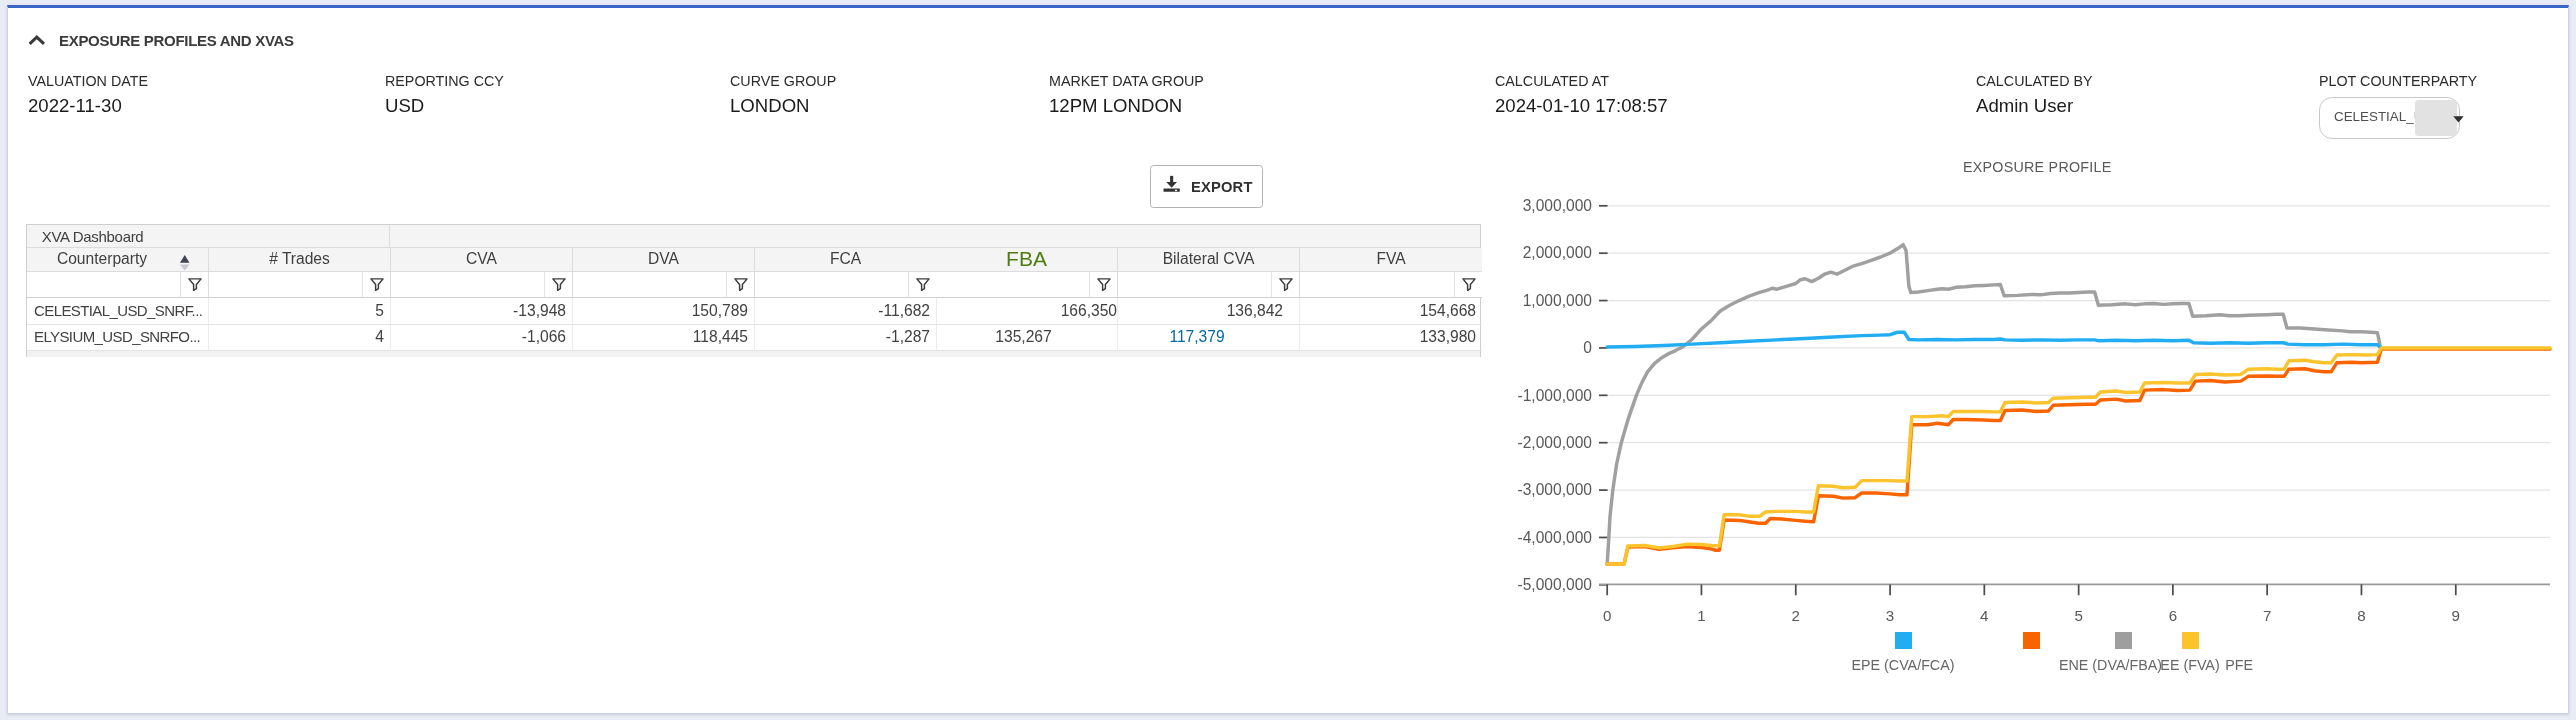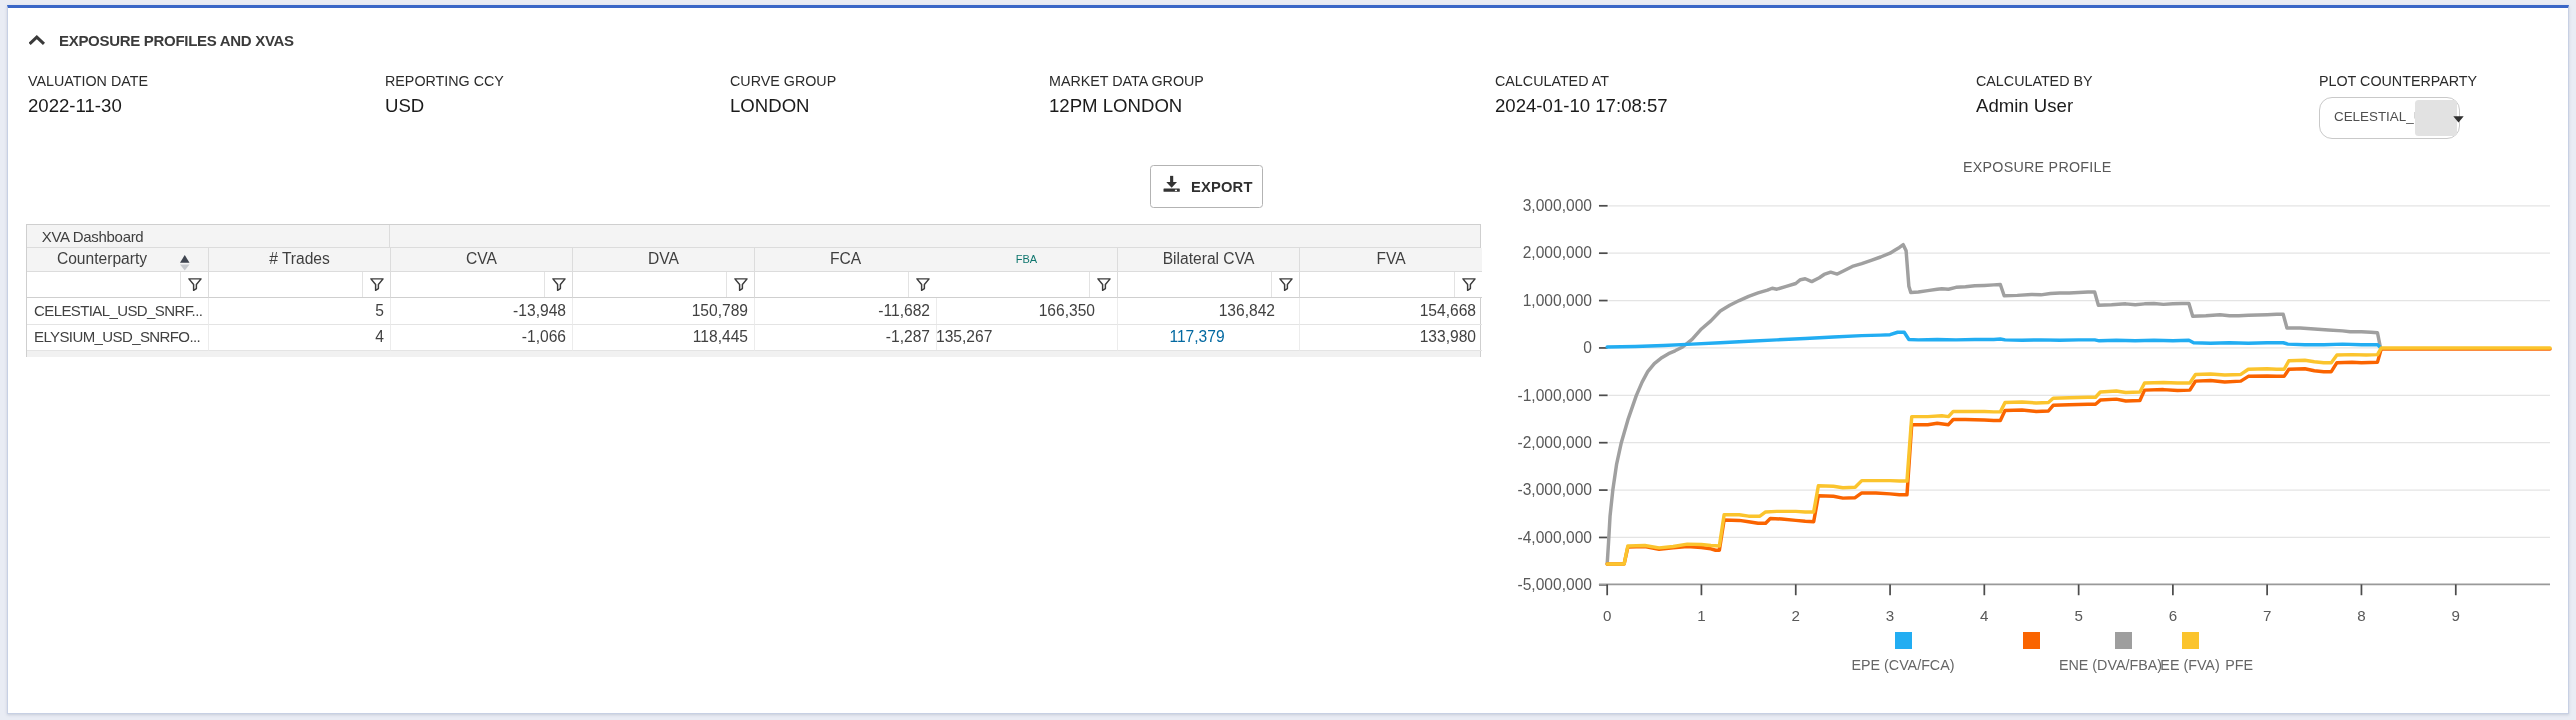--- a/index.html
+++ b/index.html
@@ -44,21 +44,21 @@
 <div style="position:absolute;left:26px;top:224px;width:1455px;height:133px;box-sizing:border-box;border:0.9px solid #cfcfcf;background:#fff">
       <div style="position:absolute;left:0;top:0;width:363px;height:23.4px;background:#f4f4f4;border-right:0.9px solid #dcdcdc;border-bottom:0.9px solid #dcdcdc;box-sizing:border-box">
         <div style="position:absolute;left:14.7px;top:2.6px;font-size:15px;letter-spacing:-0.3px;color:#3f3f3f">XVA Dashboard</div>
       </div>
       <div style="position:absolute;left:363px;top:0;right:0;height:23.4px;background:#f4f4f4;border-bottom:0.9px solid #dcdcdc;box-sizing:border-box"></div>
       <div style="position:absolute;left:0px;top:23.4px;width:182px;height:23.4px;background:#f4f4f4;border-right:0.9px solid #dcdcdc;border-bottom:0.9px solid #dcdcdc;box-sizing:border-box;padding-right:31px;text-align:center;font-size:15.6px;color:#3f3f3f;line-height:22.5px">Counterparty</div>
       <div style="position:absolute;left:182px;top:23.4px;width:182px;height:23.4px;background:#f4f4f4;border-right:0.9px solid #dcdcdc;border-bottom:0.9px solid #dcdcdc;box-sizing:border-box;text-align:center;font-size:15.6px;color:#3f3f3f;line-height:22.5px"># Trades</div>
       <div style="position:absolute;left:364px;top:23.4px;width:182px;height:23.4px;background:#f4f4f4;border-right:0.9px solid #dcdcdc;border-bottom:0.9px solid #dcdcdc;box-sizing:border-box;text-align:center;font-size:15.6px;color:#3f3f3f;line-height:22.5px">CVA</div>
       <div style="position:absolute;left:546px;top:23.4px;width:182px;height:23.4px;background:#f4f4f4;border-right:0.9px solid #dcdcdc;border-bottom:0.9px solid #dcdcdc;box-sizing:border-box;text-align:center;font-size:15.6px;color:#3f3f3f;line-height:22.5px">DVA</div>
       <div style="position:absolute;left:728px;top:23.4px;width:182px;height:23.4px;background:#f4f4f4;border-right:0.9px solid #dcdcdc;border-bottom:0.9px solid #dcdcdc;box-sizing:border-box;text-align:center;font-size:15.6px;color:#3f3f3f;line-height:22.5px">FCA</div>
-      <div style="position:absolute;left:909px;top:23.4px;width:182px;height:23.4px;background:#f4f4f4;border-right:0.9px solid #dcdcdc;border-bottom:0.9px solid #dcdcdc;box-sizing:border-box;text-align:center;font-size:11px;color:#0f766e;line-height:22.5px">FBA</div>
+      <div style="position:absolute;left:909px;top:23.4px;width:182px;height:23.4px;background:#f4f4f4;border-right:0.9px solid #dcdcdc;border-bottom:0.9px solid #dcdcdc;box-sizing:border-box;text-align:center;font-size:21px;color:#4d7c0f;line-height:22.5px">FBA</div>
       <div style="position:absolute;left:1091px;top:23.4px;width:182px;height:23.4px;background:#f4f4f4;border-right:0.9px solid #dcdcdc;border-bottom:0.9px solid #dcdcdc;box-sizing:border-box;text-align:center;font-size:15.6px;color:#3f3f3f;line-height:22.5px">Bilateral CVA</div>
       <div style="position:absolute;left:1273px;top:23.4px;width:182px;height:23.4px;background:#f4f4f4;border-bottom:0.9px solid #dcdcdc;box-sizing:border-box;text-align:center;font-size:15.6px;color:#3f3f3f;line-height:22.5px">FVA</div>
       <svg width="9.5" height="15.6" viewBox="0 0 11 18" style="position:absolute;left:153px;top:30px">
 <path d="M5.5 0 L11 9 H0 Z" fill="#3f4550"></path>
         <path d="M0 11 H11 L5.5 18 Z" fill="#c5c8cd"></path>
       </svg>
       <div style="position:absolute;left:0px;top:47px;width:182px;height:26px;border-right:0.9px solid #dcdcdc;border-bottom:0.9px solid #cfcfcf;box-sizing:border-box;background:#fff">
         <div style="position:absolute;right:0;top:0;bottom:0;width:27px;border-left:0.9px solid #e3e3e3">
           <svg width="14" height="13" viewBox="0 0 16 15" style="position:absolute;right:6px;top:6px">
 <path d="M1 1 h14 l-5.4 6.6 v4.6 l-3.2 2 v-6.6 z" fill="none" stroke="#3c3c3c" stroke-width="1.7" stroke-linejoin="round"></path>
@@ -112,29 +112,29 @@
           <svg width="14" height="13" viewBox="0 0 16 15" style="position:absolute;right:6px;top:6px">
 <path d="M1 1 h14 l-5.4 6.6 v4.6 l-3.2 2 v-6.6 z" fill="none" stroke="#3c3c3c" stroke-width="1.7" stroke-linejoin="round"></path>
 </svg>
         </div>
       </div>
       <div style="position:absolute;left:0px;top:73px;width:182px;height:27px;box-sizing:border-box;border-right:0.9px solid #ececec;border-bottom:0.9px solid #e4e4e4;text-align:left;font-size:15.6px;padding-left:7px;letter-spacing:-0.6px;font-size:15px;color:#414141;line-height:25px;white-space:nowrap;overflow:hidden">CELESTIAL_USD_SNRF...</div>
       <div style="position:absolute;left:182px;top:73px;width:182px;height:27px;box-sizing:border-box;border-right:0.9px solid #ececec;border-bottom:0.9px solid #e4e4e4;text-align:right;font-size:15.6px;padding-right:6px;color:#414141;line-height:25px;white-space:nowrap;overflow:hidden">5</div>
       <div style="position:absolute;left:364px;top:73px;width:182px;height:27px;box-sizing:border-box;border-right:0.9px solid #ececec;border-bottom:0.9px solid #e4e4e4;text-align:right;font-size:15.6px;padding-right:6px;color:#414141;line-height:25px;white-space:nowrap;overflow:hidden">-13,948</div>
       <div style="position:absolute;left:546px;top:73px;width:182px;height:27px;box-sizing:border-box;border-right:0.9px solid #ececec;border-bottom:0.9px solid #e4e4e4;text-align:right;font-size:15.6px;padding-right:6px;color:#414141;line-height:25px;white-space:nowrap;overflow:hidden">150,789</div>
       <div style="position:absolute;left:728px;top:73px;width:182px;height:27px;box-sizing:border-box;border-right:0.9px solid #ececec;border-bottom:0.9px solid #e4e4e4;text-align:right;font-size:15.6px;padding-right:6px;color:#414141;line-height:25px;white-space:nowrap;overflow:hidden">-11,682</div>
-      <div style="position:absolute;left:909px;top:73px;width:182px;height:27px;box-sizing:border-box;border-right:0.9px solid #ececec;border-bottom:0.9px solid #e4e4e4;text-align:right;font-size:15.6px;padding-right:22px;color:#414141;line-height:25px;white-space:nowrap;overflow:hidden">166,350</div>
-      <div style="position:absolute;left:1091px;top:73px;width:182px;height:27px;box-sizing:border-box;border-right:0.9px solid #ececec;border-bottom:0.9px solid #e4e4e4;text-align:right;font-size:15.6px;padding-right:24px;color:#414141;line-height:25px;white-space:nowrap;overflow:hidden">136,842</div>
+      <div style="position:absolute;left:909px;top:73px;width:182px;height:27px;box-sizing:border-box;border-right:0.9px solid #ececec;border-bottom:0.9px solid #e4e4e4;text-align:right;font-size:15.6px;padding-right:0;color:#414141;line-height:25px;white-space:nowrap;overflow:hidden">166,350</div>
+      <div style="position:absolute;left:1091px;top:73px;width:182px;height:27px;box-sizing:border-box;border-right:0.9px solid #ececec;border-bottom:0.9px solid #e4e4e4;text-align:right;font-size:15.6px;padding-right:16px;color:#414141;line-height:25px;white-space:nowrap;overflow:hidden">136,842</div>
       <div style="position:absolute;left:1273px;top:73px;width:182px;height:27px;box-sizing:border-box;border-bottom:0.9px solid #e4e4e4;text-align:right;font-size:15.6px;padding-right:6px;color:#414141;line-height:25px;white-space:nowrap;overflow:hidden">154,668</div>
       <div style="position:absolute;left:0px;top:100px;width:182px;height:26px;box-sizing:border-box;border-right:0.9px solid #ececec;border-bottom:0.9px solid #e4e4e4;text-align:left;font-size:15.6px;padding-left:7px;letter-spacing:-0.6px;font-size:15px;color:#414141;line-height:24px;white-space:nowrap;overflow:hidden">ELYSIUM_USD_SNRFO...</div>
       <div style="position:absolute;left:182px;top:100px;width:182px;height:26px;box-sizing:border-box;border-right:0.9px solid #ececec;border-bottom:0.9px solid #e4e4e4;text-align:right;font-size:15.6px;padding-right:6px;color:#414141;line-height:24px;white-space:nowrap;overflow:hidden">4</div>
       <div style="position:absolute;left:364px;top:100px;width:182px;height:26px;box-sizing:border-box;border-right:0.9px solid #ececec;border-bottom:0.9px solid #e4e4e4;text-align:right;font-size:15.6px;padding-right:6px;color:#414141;line-height:24px;white-space:nowrap;overflow:hidden">-1,066</div>
       <div style="position:absolute;left:546px;top:100px;width:182px;height:26px;box-sizing:border-box;border-right:0.9px solid #ececec;border-bottom:0.9px solid #e4e4e4;text-align:right;font-size:15.6px;padding-right:6px;color:#414141;line-height:24px;white-space:nowrap;overflow:hidden">118,445</div>
       <div style="position:absolute;left:728px;top:100px;width:182px;height:26px;box-sizing:border-box;border-right:0.9px solid #ececec;border-bottom:0.9px solid #e4e4e4;text-align:right;font-size:15.6px;padding-right:6px;color:#414141;line-height:24px;white-space:nowrap;overflow:hidden">-1,287</div>
-      <div style="position:absolute;left:909px;top:100px;width:182px;height:26px;box-sizing:border-box;border-right:0.9px solid #ececec;border-bottom:0.9px solid #e4e4e4;text-align:left;font-size:15.6px;padding-right:6px;color:#414141;line-height:24px;white-space:nowrap;overflow:hidden">135,267</div>
+      <div style="position:absolute;left:909px;top:100px;width:182px;height:26px;box-sizing:border-box;border-right:0.9px solid #ececec;border-bottom:0.9px solid #e4e4e4;text-align:center;font-size:15.6px;padding-right:6px;color:#414141;line-height:24px;white-space:nowrap;overflow:hidden">135,267</div>
       <div style="position:absolute;left:1091px;top:100px;width:182px;height:26px;box-sizing:border-box;border-right:0.9px solid #ececec;border-bottom:0.9px solid #e4e4e4;text-align:center;font-size:15.6px;padding-right:23px;color:#0369a1;line-height:24px;white-space:nowrap;overflow:hidden">117,379</div>
       <div style="position:absolute;left:1273px;top:100px;width:182px;height:26px;box-sizing:border-box;border-bottom:0.9px solid #e4e4e4;text-align:right;font-size:15.6px;padding-right:6px;color:#414141;line-height:24px;white-space:nowrap;overflow:hidden">133,980</div>
       <div style="position:absolute;left:0;top:126px;right:0;height:6px;background:#f1f1f1"></div>
     </div>
 <svg width="2576" height="721" viewBox="0 0 2974 832" style="position:absolute;left:0;top:0" font-family="Liberation Sans, sans-serif">
 <line x1="1857" y1="237.4" x2="2944" y2="237.4" stroke="#e4e4e4" stroke-width="1.5"></line>
       <line x1="1846" y1="237.4" x2="1856" y2="237.4" stroke="#4c4c4c" stroke-width="2"></line>
       <line x1="1857" y1="292.1" x2="2944" y2="292.1" stroke="#e4e4e4" stroke-width="1.5"></line>
       <line x1="1846" y1="292.1" x2="1856" y2="292.1" stroke="#4c4c4c" stroke-width="2"></line>
       <line x1="1857" y1="346.8" x2="2944" y2="346.8" stroke="#e4e4e4" stroke-width="1.5"></line>

